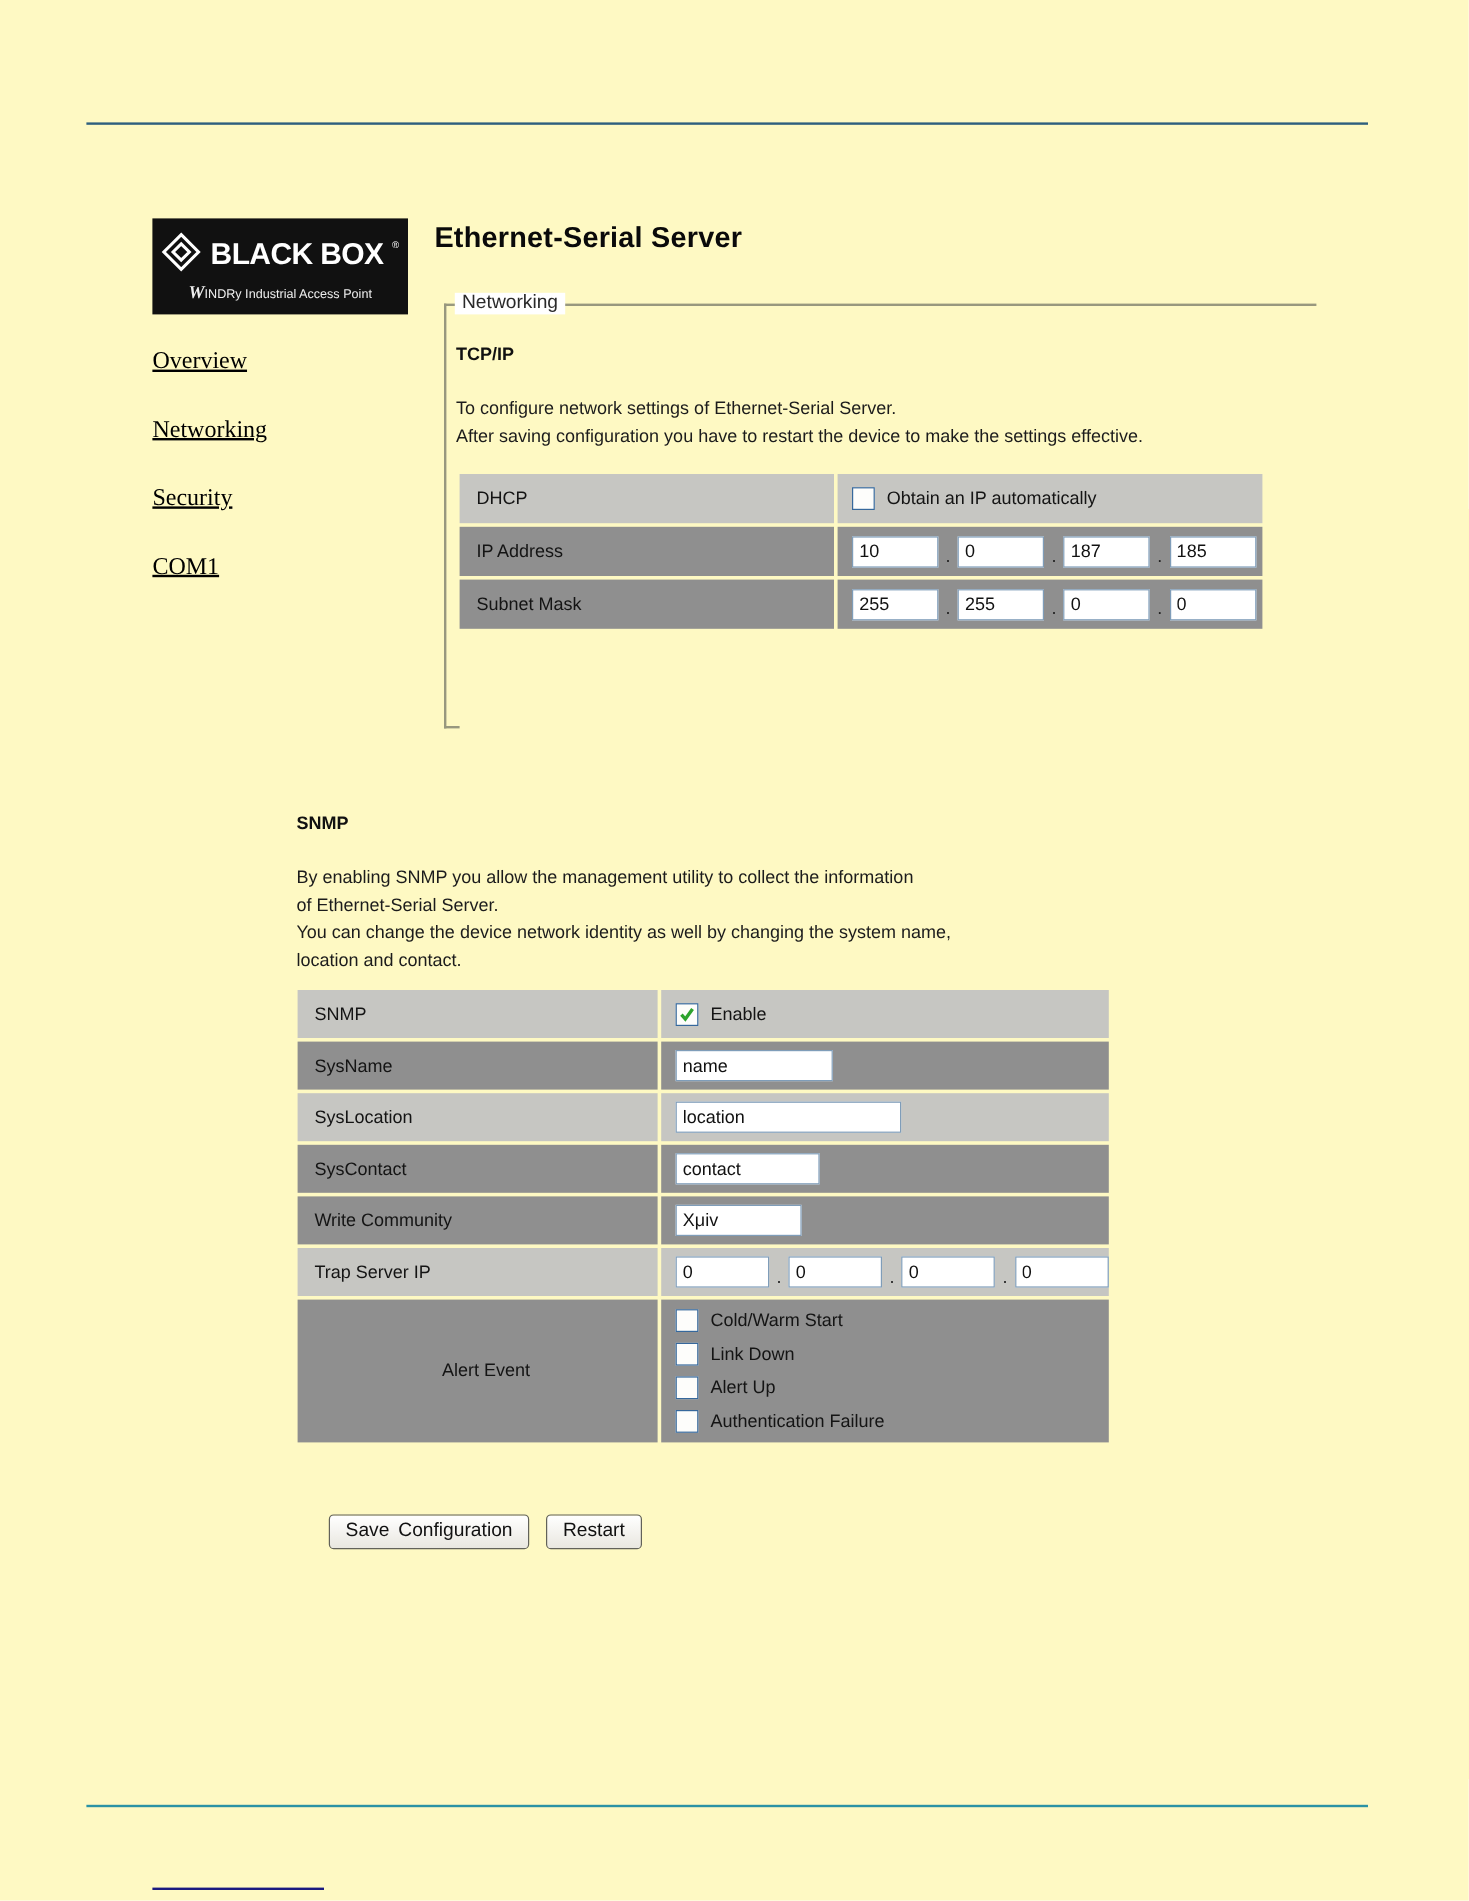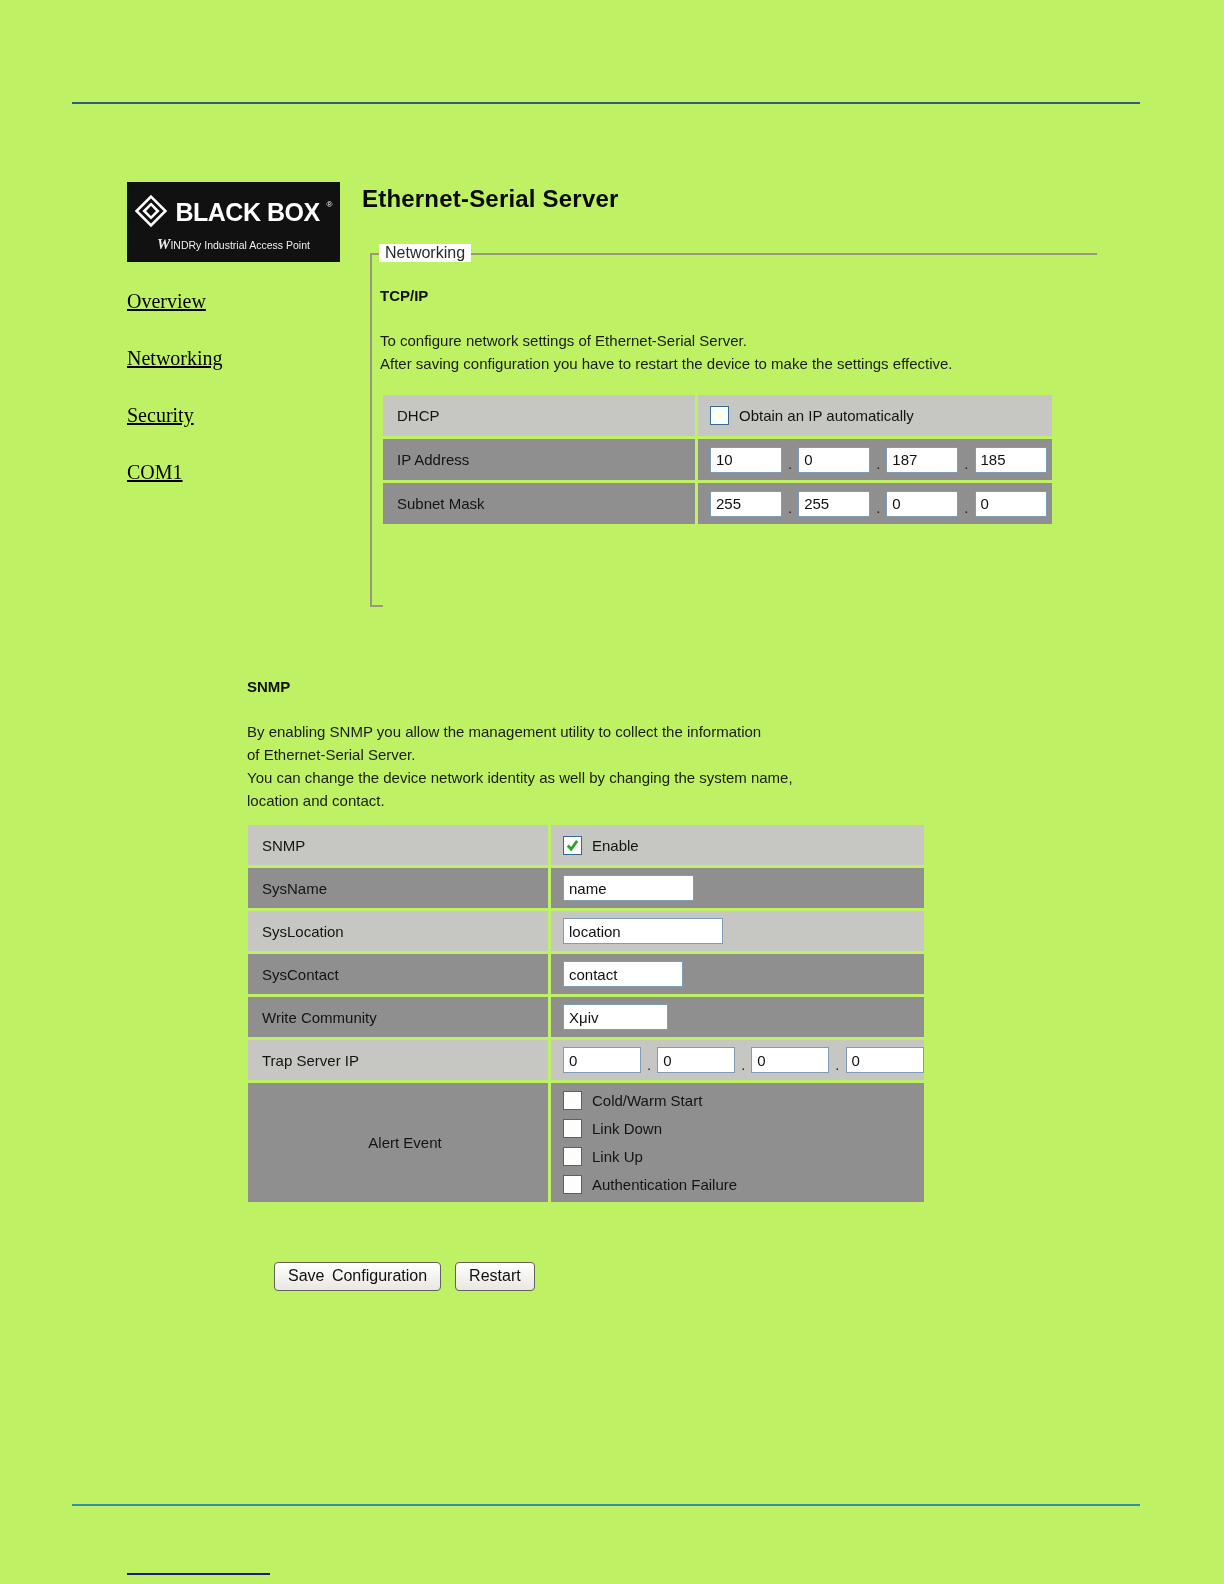--- a/index.html
+++ b/index.html
@@ -1,16 +1,16 @@
 <!DOCTYPE html>
 <html><head>
 <meta charset="utf-8">
 <style>
   html,body{margin:0;padding:0;background:#fff;}
-  #page{position:relative;width:1224px;height:1584px;background:#bef264;overflow:hidden;
+  #page{position:relative;width:1224px;height:1584px;background:#fef9c3;overflow:hidden;
         font-family:"Liberation Sans",sans-serif;color:#1a1a1a;}
   .rule{position:absolute;height:2px;}
   #top-rule{left:72px;top:102px;width:1068px;background:#2e5f7e;}
   #bottom-rule{left:72px;top:1504px;width:1068px;background:#2b93a4;}
   #footnote-rule{left:127px;top:1573px;width:143px;background:#1a1a80;}
 
   
   #logo{position:absolute;left:127px;top:182px;width:213px;height:80px;background:#111111;
         display:flex;flex-direction:column;justify-content:center;align-items:center;}
   #logo .brandrow{display:flex;align-items:center;gap:7px;margin-top:2px;}
@@ -51,21 +51,21 @@
   #snmp-table .lab{width:286px;}
   #snmp-table .val{width:358px;}
   #snmp-table .trow .tcell{height:40px;}
   #snmp-table .trow.tall .tcell{height:108px;text-align:center;}
   .cellflex{display:flex;align-items:center;padding-left:12px;}
 
   input.txt{box-sizing:border-box;height:26px;border:1px solid #7f9db9;background:#fff;
             font-family:"Liberation Sans",sans-serif;font-size:15px;padding:1px 5px;color:#111;}
   .octet{width:72px;}
   .octet-sm{width:78px;}
-  .w165{width:131px;} .w160{width:160px;} .w120{width:120px;} .w105{width:105px;}
+  .w165{width:131px;} .w160{width:188px;} .w120{width:120px;} .w105{width:105px;}
   .dot{font-size:15px;color:#222;margin:8px 6px 0 6px;}
 
   
   .cb{box-sizing:border-box;width:19px;height:19px;border:1px solid #36689c;background:#fdfdfb;
       display:inline-flex;align-items:center;justify-content:center;flex:0 0 auto;cursor:pointer;}
   .cb svg{display:none;}
   .cb.checked svg{display:block;}
   .cblabel{font-size:15px;color:#141414;margin-left:10px;}
   .cbcol{display:flex;flex-direction:column;gap:9px;padding:8px 0 8px 12px;}
   .cbrow{display:flex;align-items:center;}
@@ -236,21 +236,21 @@
           <div class="cbrow">
             <span class="cb">
               
             </span>
             <span class="cblabel">Link Down</span>
           </div>
           <div class="cbrow">
             <span class="cb">
               
             </span>
-            <span class="cblabel">Link Up</span>
+            <span class="cblabel">Alert Up</span>
           </div>
           <div class="cbrow">
             <span class="cb">
               
             </span>
             <span class="cblabel">Authentication Failure</span>
           </div>
         </div>
       </div>
     </div>

